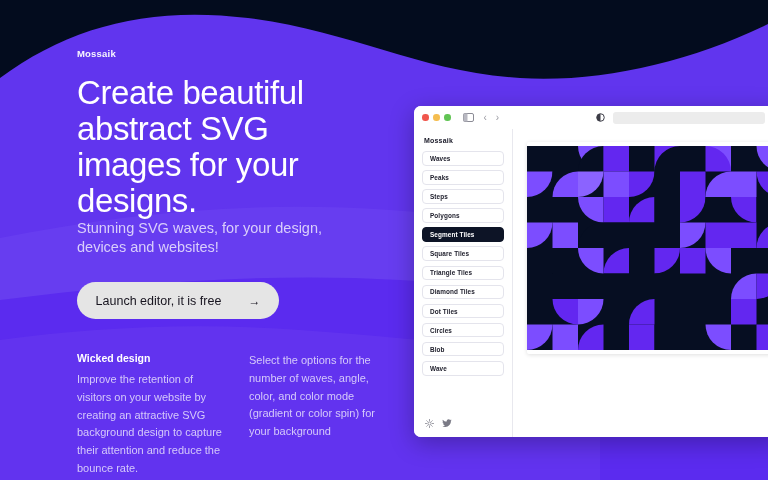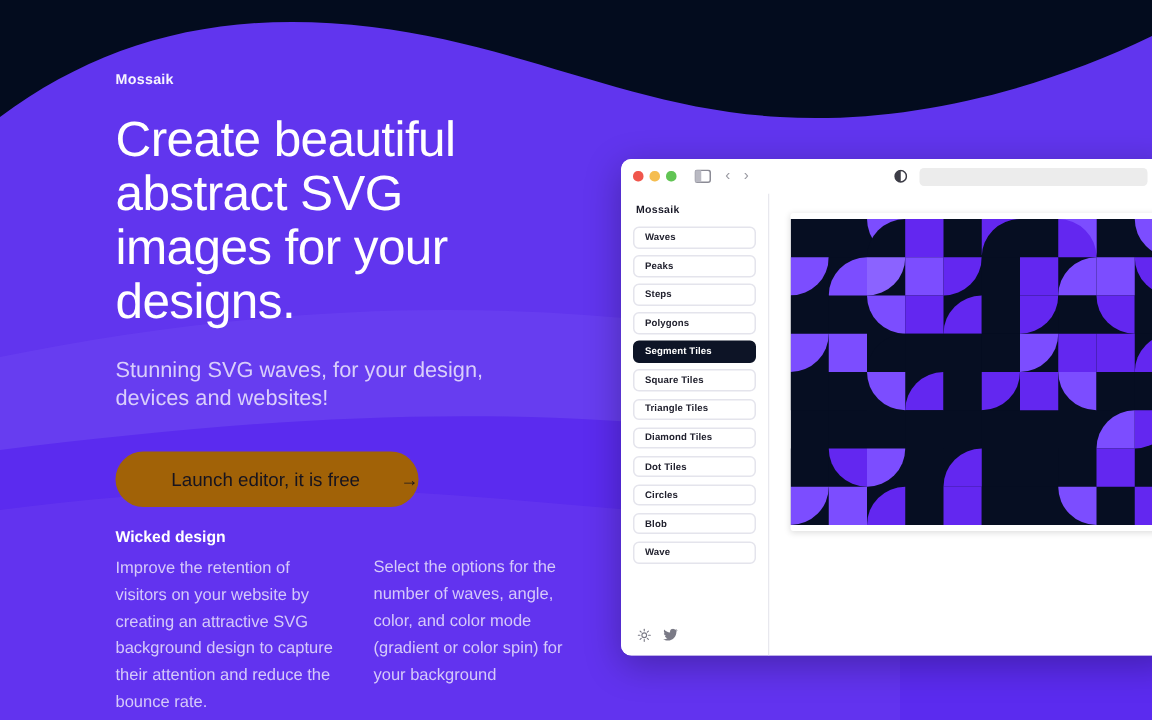--- a/index.html
+++ b/index.html
@@ -23,40 +23,39 @@
     font-size:9.5px; color:#ffffff; font-weight:700;
     letter-spacing:.2px; opacity:.95;
   }
   #hero-heading {
     margin-top:16px;
     font-size:33px; line-height:1.09; font-weight:400;
     color:#ffffff; letter-spacing:-0.4px;
     width:300px;
   }
   #hero-sub {
-    margin-top:19px;
     font-size:14.5px; line-height:1.33; font-weight:400;
     color:#D9CEFB;
     width:260px;
   }
   #cta-button {
     margin-top:25px;
-    display:flex; align-items:center; justify-content:flex-end;
+    display:flex; align-items:center; justify-content:center;
     gap:27px;
     width:202px; height:37px;
-    background:#a16207; border:none; border-radius:19px;
+    background:#e5e5e5; border:none; border-radius:19px;
     cursor:pointer;
   }
   #cta-label { font-size:12.5px; color:#17141f; font-family:"Liberation Sans", sans-serif; }
   #cta-arrow { font-size:12px; color:#17141f; line-height:1; }
 
   
   #features {
     position:absolute; left:77px; top:352px; z-index:3;
-    display:flex; gap:26px; width:320px;align-items:center;
+    display:flex; gap:26px; width:320px;
   }
   .feature-col { width:146px; }
   .feature-title {
     font-size:10.5px; font-weight:700; color:#ffffff;
     margin-bottom:7px;
   }
   .feature-body {
     font-size:11px; line-height:1.62; color:#D5C9FA;
   }
 

